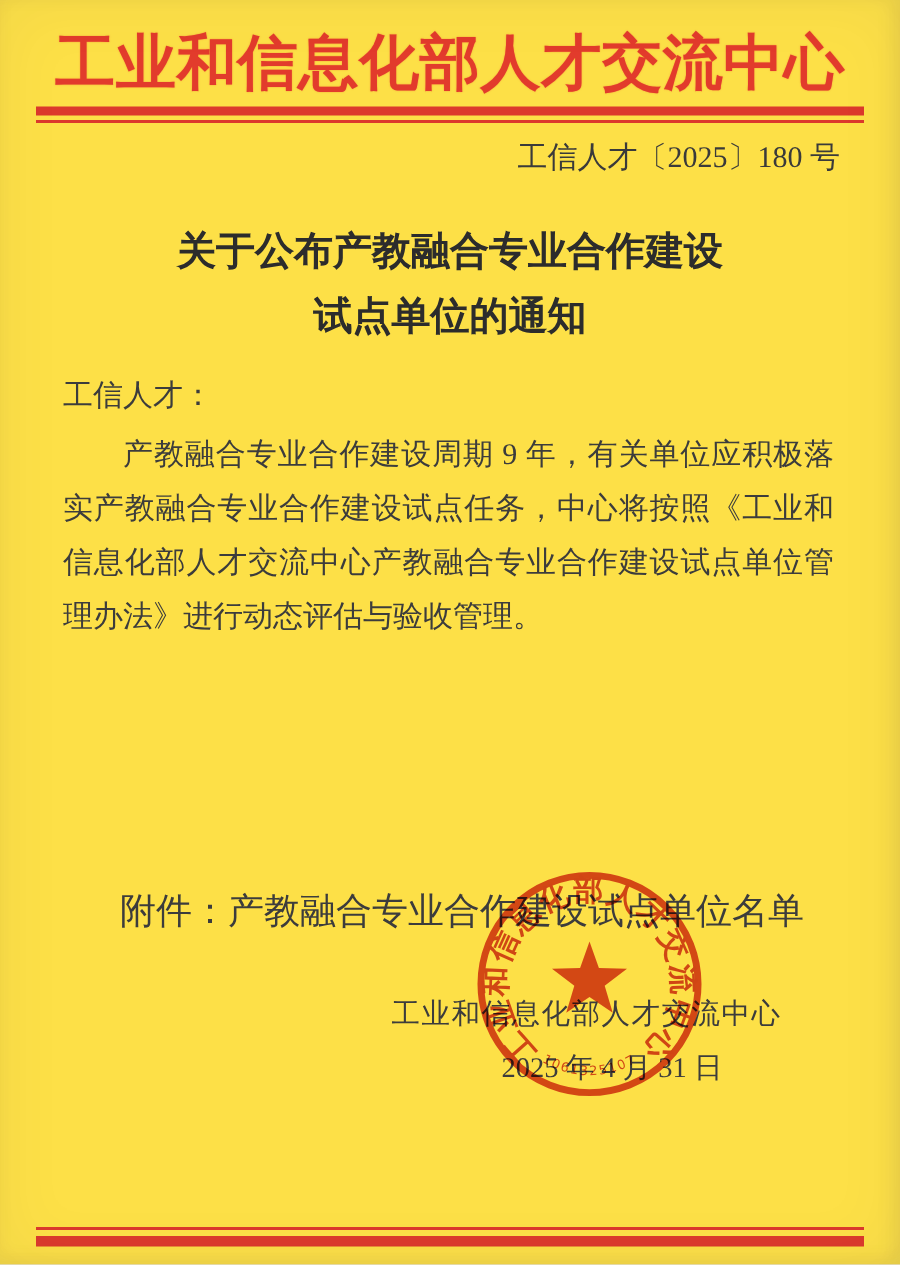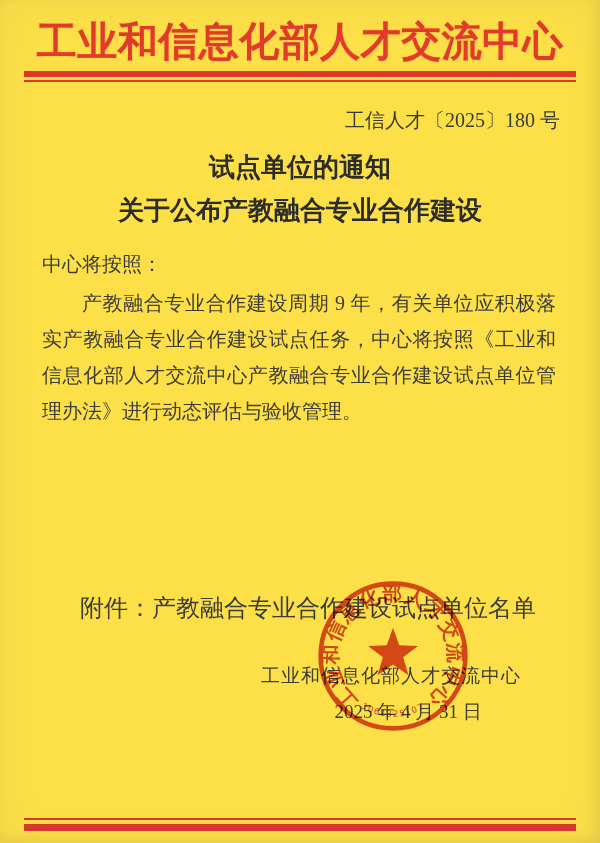--- a/index.html
+++ b/index.html
@@ -14,21 +14,21 @@
   }
   .letterhead{
     position:absolute;top:14px;left:0;right:0;text-align:center;
     font-size:40px;font-weight:bold;color:#e23b2c;letter-spacing:0.5px;
     text-shadow:0 0 1px rgba(226,59,44,.55);white-space:nowrap;
   }
   .rule-top{position:absolute;top:71px;left:24px;right:24px;}
   .rule-top .thick{height:6px;background:#dc392c;}
   .rule-top .thin{height:2px;background:#dc392c;margin-top:3px;}
   .doc-number{
-    position:absolute;top:107px;right:40px;
+    position:absolute;top:91px;right:40px;
     font-size:20px;color:#3a3a3a;white-space:nowrap;
   }
   .doc-title{
     position:absolute;top:146px;left:0;right:0;text-align:center;
     font-size:26px;line-height:43px;font-weight:bold;color:#2c2c2c;
   }
   .body-text{
     position:absolute;top:246px;left:42px;right:44px;
     font-size:20px;line-height:36px;color:#3c3c3c;
     text-align:justify;text-justify:inter-character;
@@ -65,26 +65,26 @@
   <div class="letterhead">工业和信息化部人才交流中心</div>
 
   <div class="rule-top">
     <div class="thick"></div>
     <div class="thin"></div>
   </div>
 
   <div class="doc-number">工信人才〔2025〕180 号</div>
 
   <div class="doc-title">
+    <div>关于公布产教融合专业合作建设</div>
     <div>试点单位的通知</div>
-    <div>关于公布产教融合专业合作建设</div>
   </div>
 
   <div class="body-text">
-    <p class="salutation">中心将按照：</p>
+    <p class="salutation">工信人才：</p>
     <p class="para para2">产教融合专业合作建设周期 9 年，有关单位应积极落实产教融合专业合作建设试点任务，中心将按照《工业和信息化部人才交流中心产教融合专业合作建设试点单位管理办法》进行动态评估与验收管理。</p>
   </div>
 
   <div class="attachment">附件：产教融合专业合作建设试点单位名单</div>
 
   <div class="signer">工业和信息化部人才交流中心</div>
 
   <div class="date">2025 年 4 月 31 日</div>
 
   <div class="seal">

